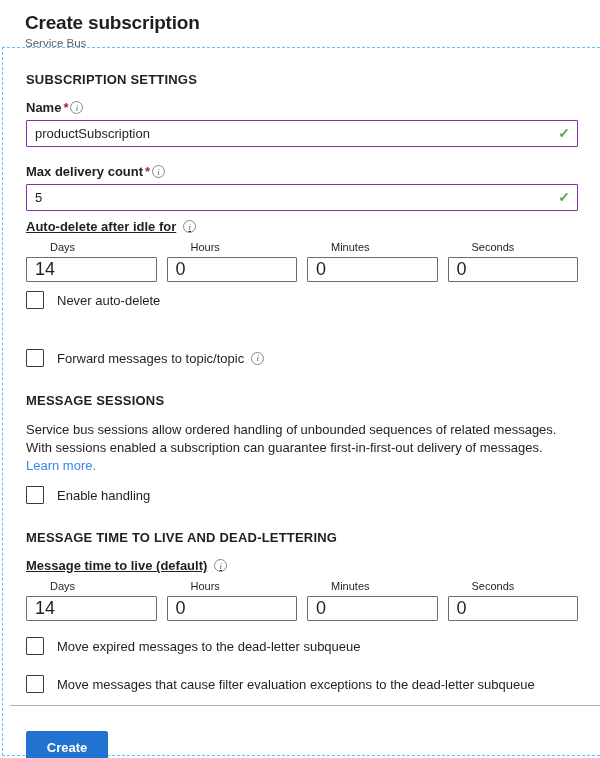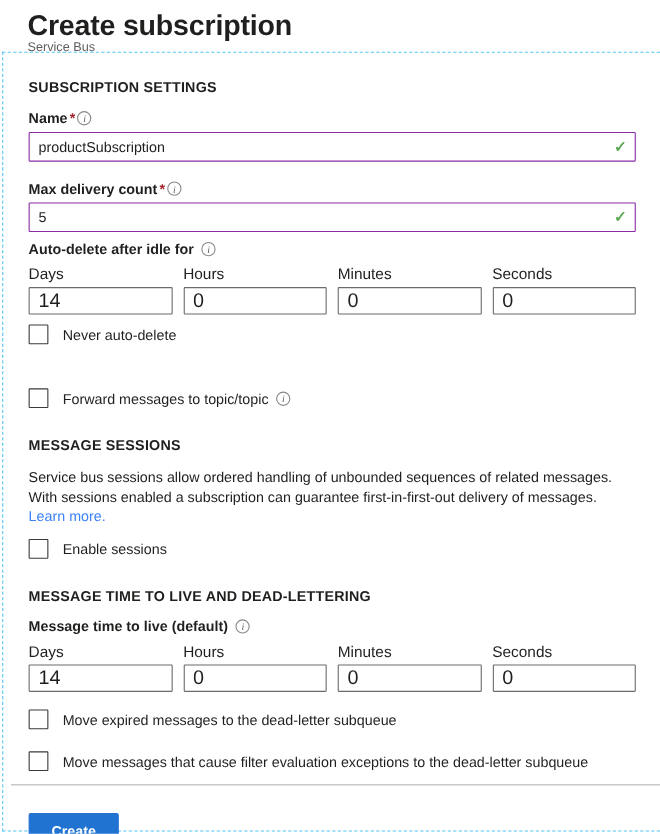--- a/index.html
+++ b/index.html
@@ -1,20 +1,20 @@
 <!DOCTYPE html>
 <html><head>
 <meta charset="utf-8">
 <style>
   * { box-sizing: border-box; margin: 0; padding: 0; }
   html,body { width: 600px; height: 758px; background: #ffffff; overflow: hidden; }
   body { font-family: "Liberation Sans", sans-serif; color: #201f1e; font-size: 13px; }
 
   .header { padding: 11px 24px 0 25px; height: 47px; }
-  .header .title { font-size: 26px; font-weight: 700; line-height: 24px; letter-spacing: -0.2px; }
+  .header .title { font-size: 19px; font-weight: 700; line-height: 24px; letter-spacing: -0.2px; }
   .header .subtitle { font-size: 11.5px; color: #605e5c; margin-top: 2px; }
 
   .panel-body {
     margin-left: 2px;
     height: 709px;
     border: 1px dashed #55c5f2;
     border-right: none;
     padding: 24px 22px 0 23px;
     display: flex; flex-direction: column;
   }
@@ -31,25 +31,25 @@
     flex: 0 0 auto;
   }
 
   .input-wrap { position: relative; margin-bottom: 17px; }
   .text-input {
     width: 100%; height: 27px; border: 1px solid #8a2da5; border-radius: 1px;
     padding: 0 26px 0 8px; font-size: 13px; font-family: inherit; color: #201f1e; outline: none;
   }
   .valid-check { position: absolute; right: 8px; top: 5px; color: #57a64e; font-size: 14px; font-weight: 700; }
 
-  .group-label-row { display: flex; align-items: center; gap: 7px; margin-bottom: 7px; }
+  .group-label-row { display: flex; align-items: center; gap: 7px; margin-bottom: 7px; text-decoration: underline; }
 
   .duration-row { display: flex; gap: 10px; margin-bottom: 9px; }
   .duration-col { flex: 1 1 0; }
-  .duration-col .dur-label { font-size: 14px; margin-bottom: 4px; }
+  .duration-col .dur-label { font-size: 11px; margin-bottom: 4px; margin-left: 24px; }
   .dur-input {
     width: 100%; height: 25px; border: 1px solid #6b6b6b; border-radius: 1px;
     padding: 0 8px; font-size: 18px; font-family: inherit; color: #201f1e;
   }
 
   .checkbox-row { display: flex; align-items: center; gap: 13px; }
   .checkbox-box {
     width: 18px; height: 18px; border: 1px solid #3b3a39; border-radius: 1px;
     background: #fff; flex: 0 0 auto; cursor: pointer;
   }
@@ -140,21 +140,21 @@
     </span>
   </div>
 
   <div class="section-heading">MESSAGE SESSIONS</div>
   <div class="description">
     <span>Service bus sessions allow ordered handling of unbounded sequences of related messages. With sessions enabled a subscription can guarantee first-in-first-out delivery of messages.</span>
     <a class="link">Learn more.</a>
   </div>
   <div class="checkbox-row mb26">
     <span class="checkbox-box"></span>
-    <span class="checkbox-label">Enable sessions</span>
+    <span class="checkbox-label">Enable handling</span>
   </div>
 
   <div class="section-heading">MESSAGE TIME TO LIVE AND DEAD-LETTERING</div>
   <div class="group-label-row">
     <span class="field-label">Message time to live (default)</span>
     <span class="info-icon">i</span>
   </div>
   <div class="duration-row mb16">
     <div class="duration-col">
       <div class="dur-label">Days</div>

